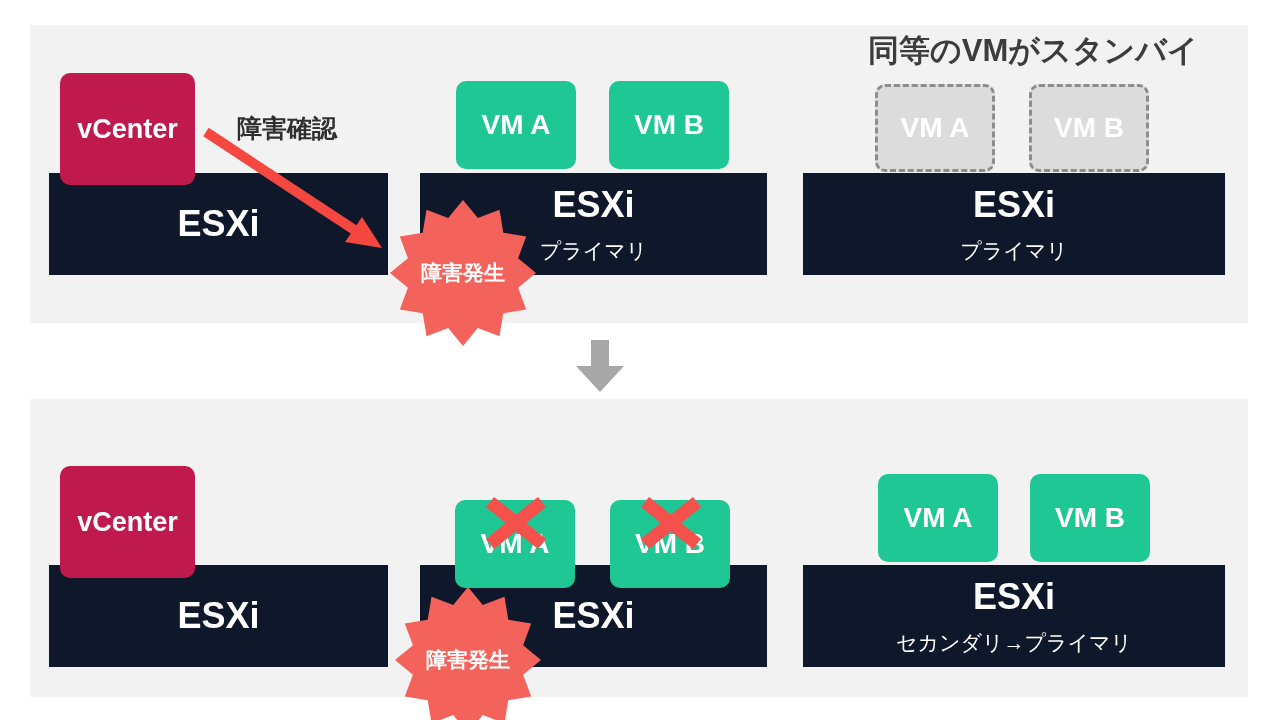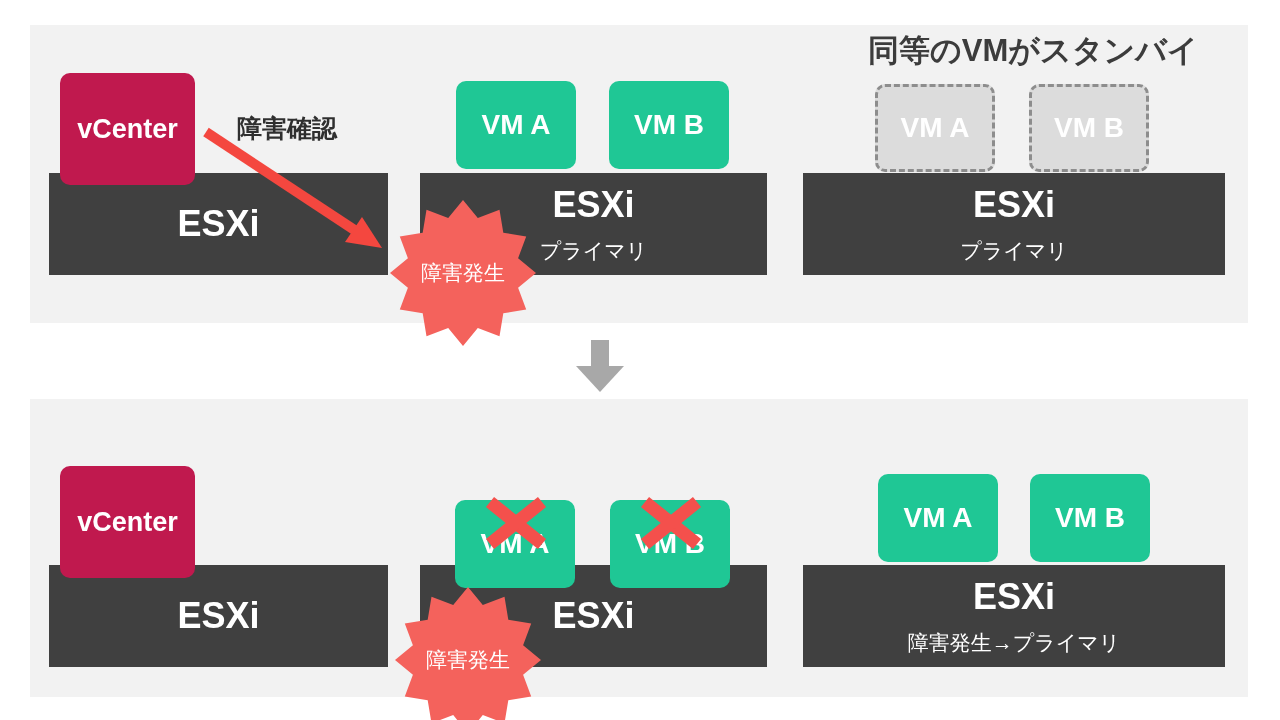--- a/index.html
+++ b/index.html
@@ -4,21 +4,21 @@
 <style>
   html,body{margin:0;padding:0;background:#ffffff;}
   #stage{
     position:relative;width:1280px;height:720px;overflow:hidden;
     font-family:"Liberation Sans","DejaVu Sans",sans-serif;
     background:#ffffff;
   }
   .panel{position:absolute;left:30px;width:1218px;height:298px;background:#f2f2f2;}
   .abs{position:absolute;}
   .esxi-bar{
-    position:absolute;background:#404040;color:#ffffff;
+    position:absolute;background:#0f172a;color:#ffffff;
     display:flex;flex-direction:column;align-items:center;justify-content:center;
     z-index:10;
   }
   .esxi-label{font-size:36px;font-weight:bold;line-height:40px;}
   .esxi-role{font-size:21px;font-weight:normal;line-height:24px;margin-top:14px;}
   .vm{
     position:absolute;width:120px;height:88px;border-radius:10px;
     background:#1fc795;color:#ffffff;display:flex;align-items:center;justify-content:center;
     font-size:28px;font-weight:bold;z-index:20;margin-top:8px;
   }
@@ -32,21 +32,21 @@
     font-size:27px;font-weight:bold;z-index:20;
   }
   .note{position:absolute;font-weight:bold;white-space:nowrap;}
   .note-check{font-size:25px;color:#2f2f2f;}
   .note-standby{font-size:31px;color:#3c3c3c;}
   .transition-label{font-size:29px;color:#4d4d4d;font-weight:bold;white-space:nowrap;}
   .burst{position:absolute;width:150px;height:150px;z-index:30;}
   .burst svg{position:absolute;left:0;top:0;}
   .burst .burst-text{
     position:absolute;inset:0;display:flex;align-items:center;justify-content:center;
-    color:#ffffff;font-size:21px;font-weight:normal;
+    color:#ffffff;font-size:21px;font-weight:bold;
   }
   .xmark{position:absolute;left:27px;top:-5px;width:68px;height:56px;z-index:25;}
   svg{display:block;}
 </style>
 </head>
 <body>
 
 <div id="stage">
 
   <div class="panel" style="top:25px;">
@@ -135,17 +135,17 @@
     </div>
 
     <div class="vm" style="left:848px;top:67px;">
       <span>VM A</span>
     </div>
     <div class="vm" style="left:1000px;top:67px;">
       <span>VM B</span>
     </div>
     <div class="esxi-bar" style="left:773px;top:166px;width:422px;height:102px;">
       <span class="esxi-label">ESXi</span>
-      <span class="esxi-role">障害発生→プライマリ</span>
+      <span class="esxi-role">セカンダリ→プライマリ</span>
     </div>
   </div>
 
 </div>
 
 </body></html>

